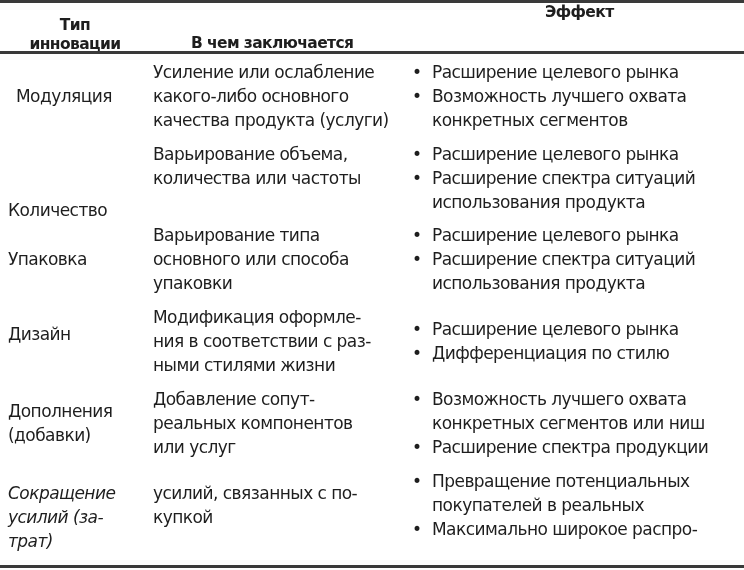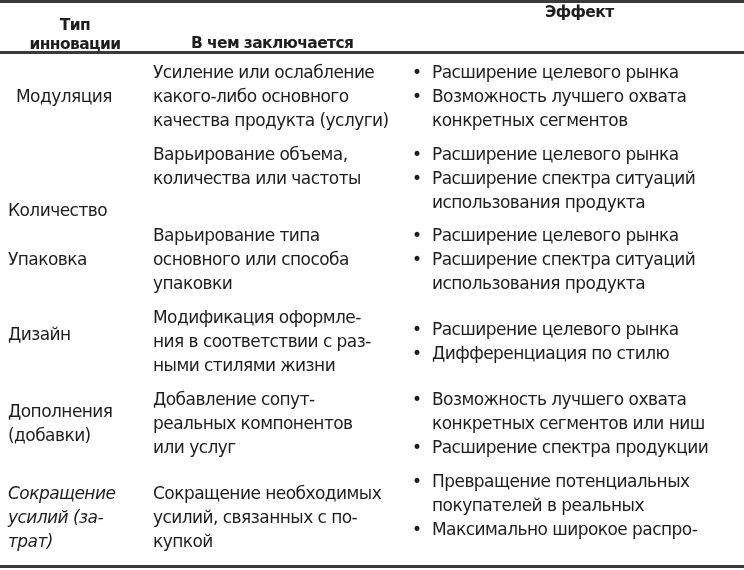--- a/index.html
+++ b/index.html
@@ -146,21 +146,20 @@
     </div>
   </div>
 
   <div class="row" style="top:469px;">
     <div class="c1" style="top:12px;font-style:italic;">
       <span class="line">Сокращение</span>
       <span class="line">усилий (за-</span>
       <span class="line">трат)</span>
     </div>
     <div class="c2" style="top:12px;">
-      <span class="line">Сокращение необходимых</span>
       <span class="line">усилий, связанных с по-</span>
       <span class="line">купкой</span>
     </div>
     <div class="c3">
       <div class="bullet">
         <span class="dot">•</span>
         <span class="line">Превращение потенциальных</span>
         <span class="line">покупателей в реальных</span>
       </div>
       <div class="bullet">

